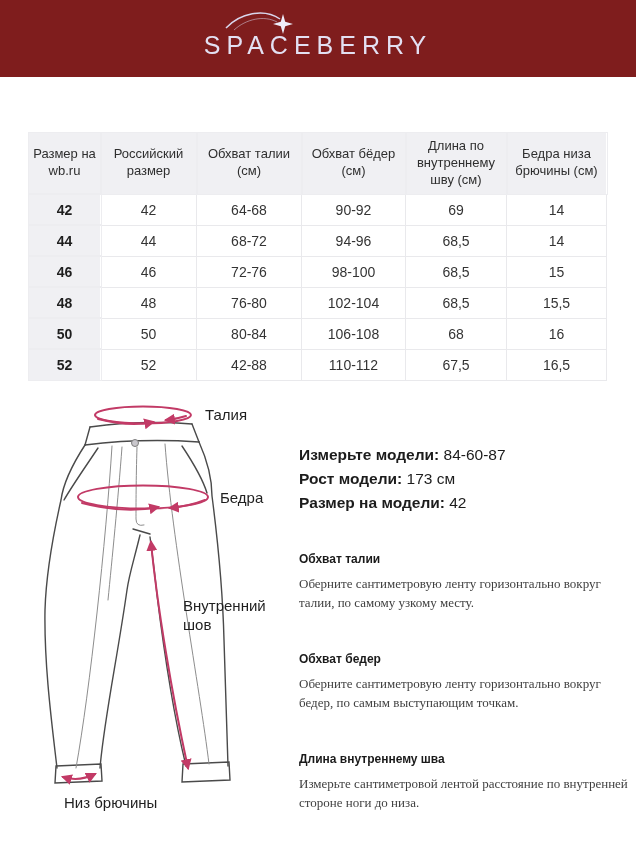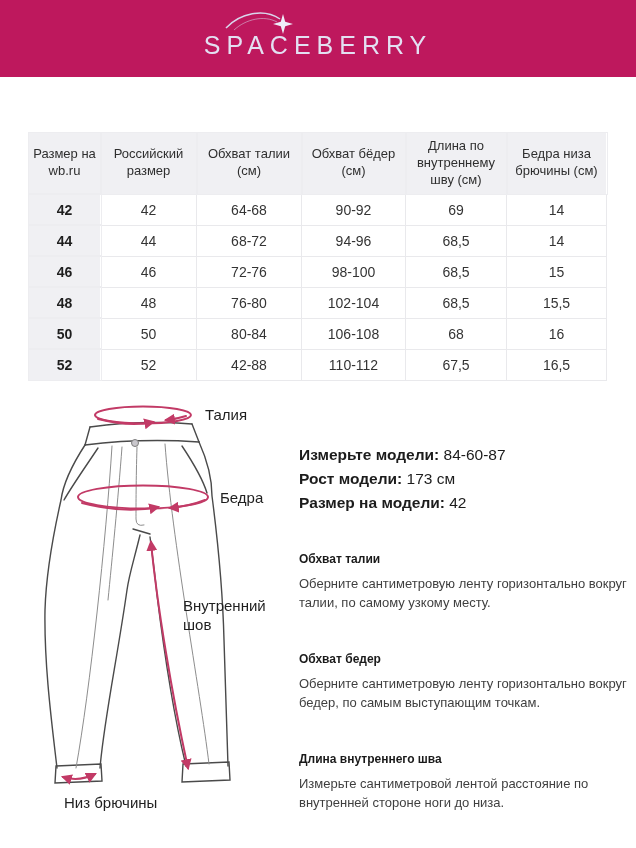--- a/index.html
+++ b/index.html
@@ -1,20 +1,20 @@
 <!DOCTYPE html>
 <html><head>
 <meta charset="utf-8">
 <style>
   html,body{margin:0;padding:0;background:#fff;}
   .page{position:relative;width:636px;height:848px;background:#ffffff;overflow:hidden;
         font-family:"Liberation Sans", sans-serif;}
 
   
-  .hdr{position:absolute;left:0;top:0;width:636px;height:77px;background:#be185d;
+  .hdr{position:absolute;left:0;top:0;width:636px;height:77px;background:#7f1d1d;
        display:flex;align-items:center;justify-content:center;}
   .logo{position:relative;padding-top:14px;}
   .logo-text{font-size:25px;letter-spacing:6px;color:#e3e0f2;font-weight:400;}
   .comet{position:absolute;left:18px;top:-11px;}
 
   
   .size-table{position:absolute;left:28px;top:132px;width:578px;border-collapse:collapse;
               table-layout:fixed;}
   .size-table th{background:#f0f0f3;border:1px solid #ffffff;outline:1px solid #ededf0;
                  font-size:13px;font-weight:400;color:#2f2f2f;line-height:1.3;
@@ -28,21 +28,21 @@
   .diagram-svg{position:absolute;left:0;top:390px;}
   .dlabel{position:absolute;font-size:15px;font-weight:400;color:#1f1f1f;line-height:1.25;}
 
   
   .info{position:absolute;left:299px;top:443px;width:330px;}
   .mline{font-size:15.5px;color:#1c1c1c;line-height:24px;}
   .mline .b{font-weight:700;}
   .guide-sec{margin-top:40px;}
   .guide-sec.first{margin-top:37px;}
   .guide-sec h3{margin:0 0 8px 0;font-size:12px;font-weight:700;color:#1a1a1a;}
-  .guide-sec p{margin:0;font-size:13px;line-height:19px;color:#3f3f3f;width:330px;}
+  .guide-sec p{margin:0;font-size:13px;line-height:19px;color:#3f3f3f;width:330px;font-family:Liberation Serif, serif;}
 </style>
 </head>
 <body>
 
 <div class="page">
 
   <div class="hdr">
     <div class="logo">
       <svg class="comet" width="84" height="34" viewBox="0 0 84 34">
         <path d="M4,22 C18,7 42,2 58,13" fill="none" stroke="#d9d6ec" stroke-width="1.5"></path>
@@ -188,18 +188,18 @@
 
     <div class="guide-sec first">
       <h3>Обхват талии</h3>
       <p>Оберните сантиметровую ленту горизонтально вокруг талии, по самому узкому месту.</p>
     </div>
     <div class="guide-sec">
       <h3>Обхват бедер</h3>
       <p>Оберните сантиметровую ленту горизонтально вокруг бедер, по самым выступающим точкам.</p>
     </div>
     <div class="guide-sec">
-      <h3>Длина внутреннего шва</h3>
+      <h3>Длина внутреннему шва</h3>
       <p>Измерьте сантиметровой лентой расстояние по внутренней стороне ноги до низа.</p>
     </div>
   </div>
 
 </div>
 
 </body></html>

